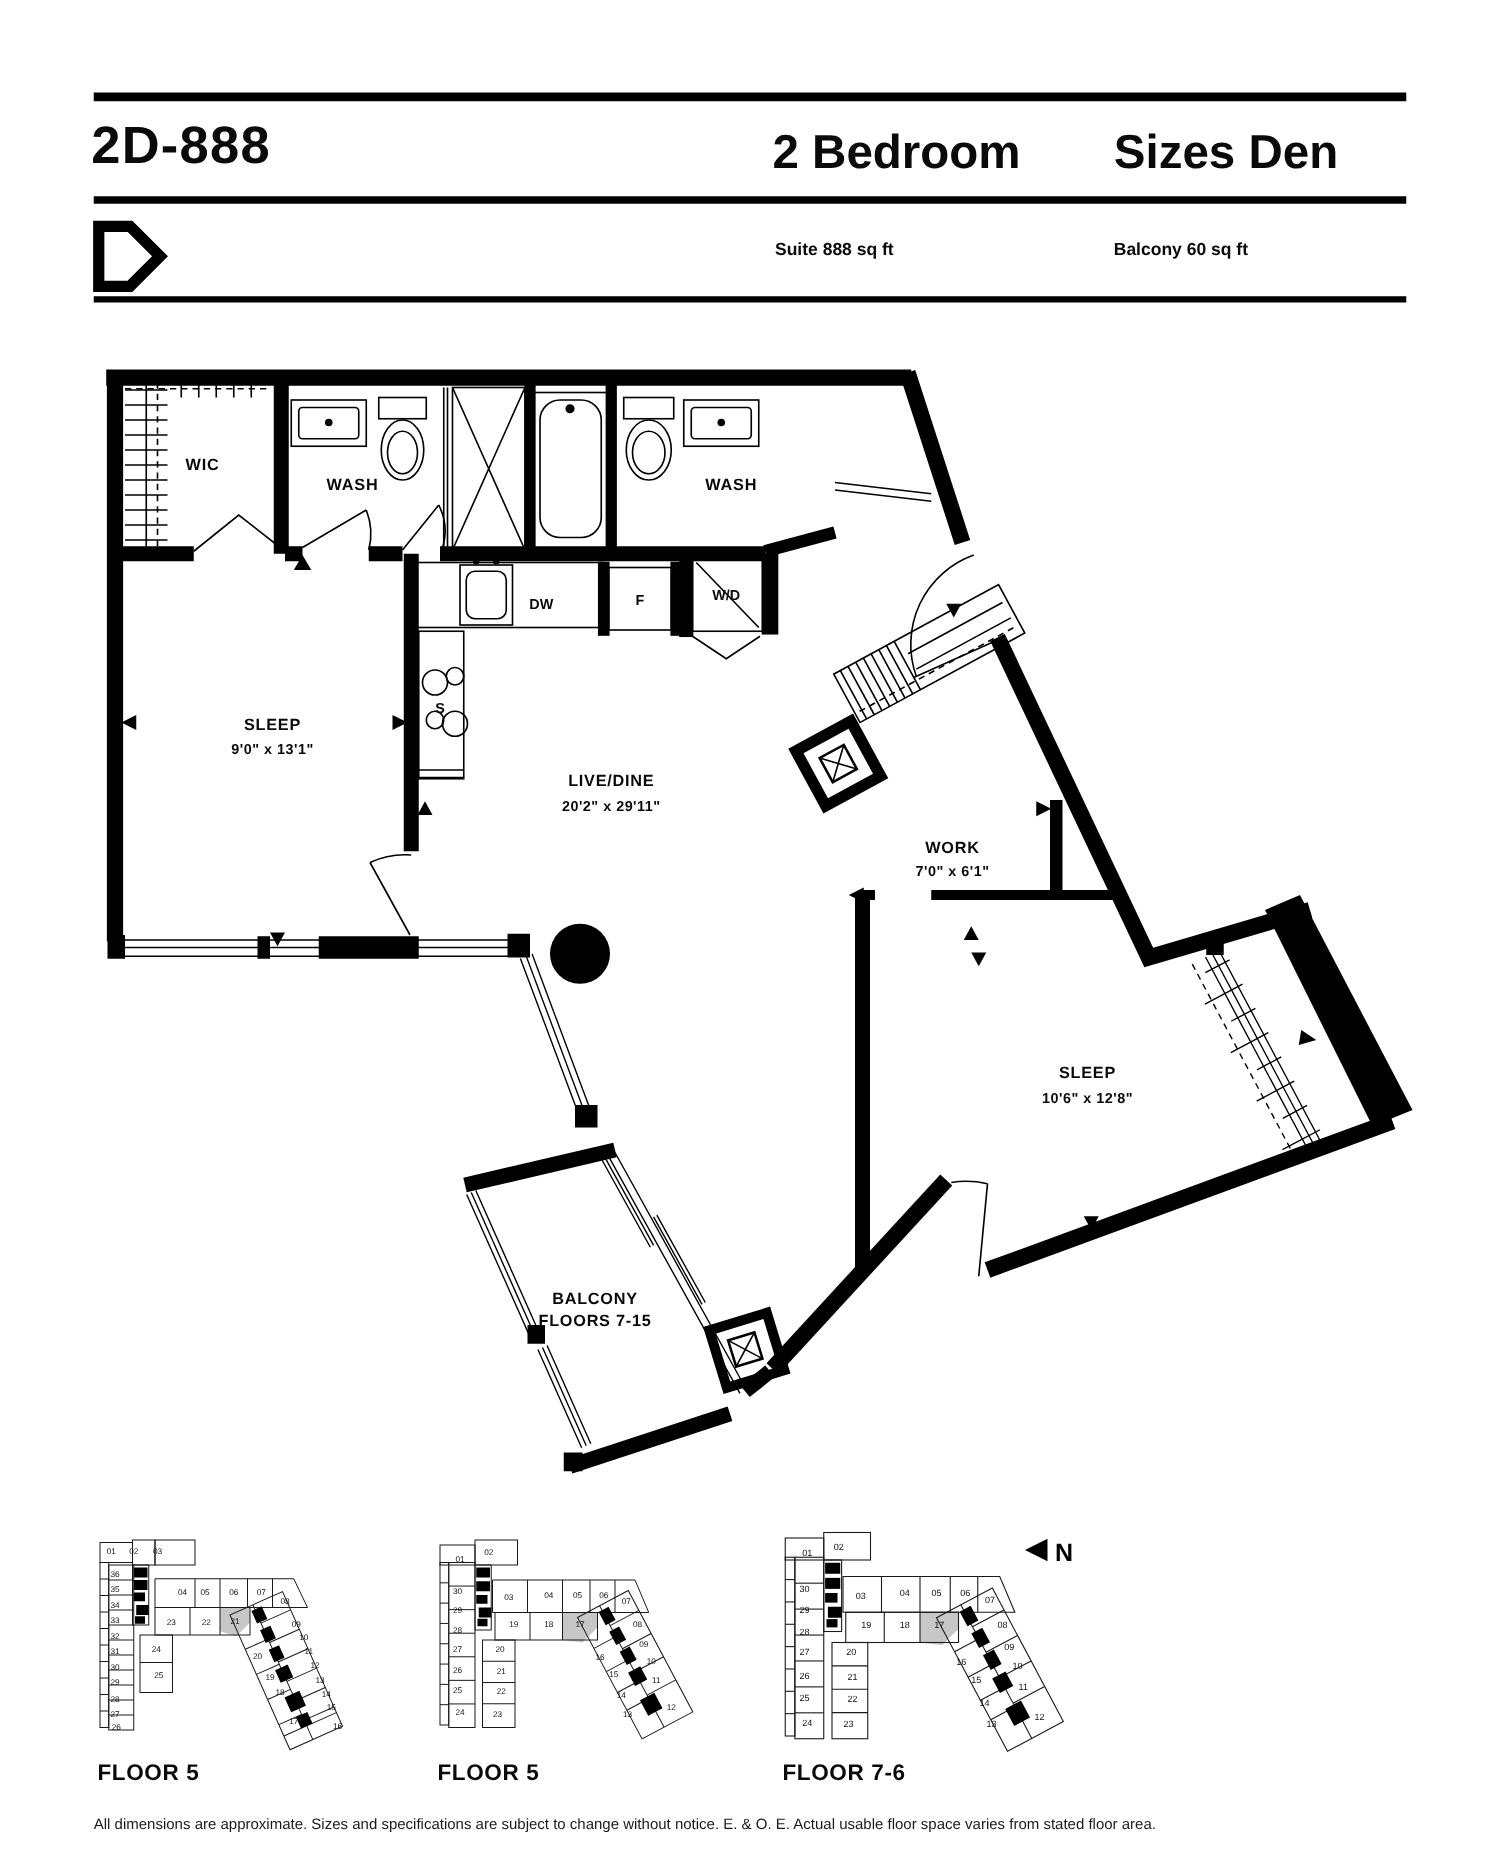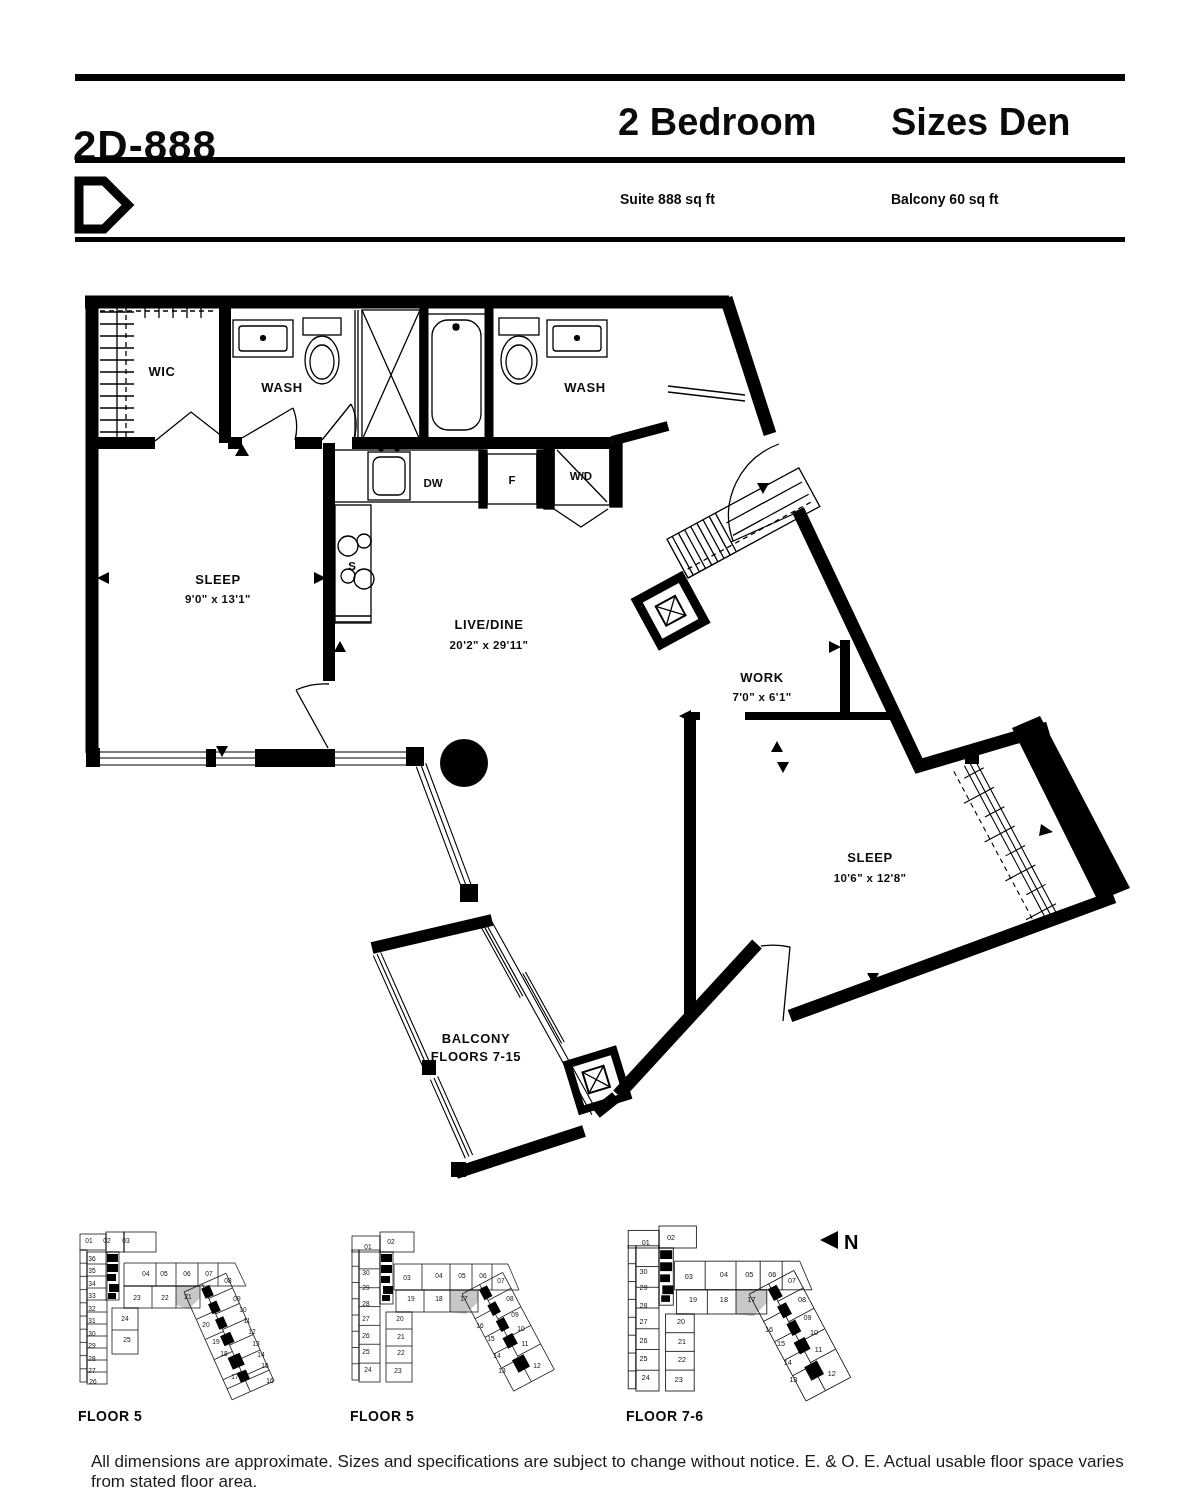--- a/index.html
+++ b/index.html
@@ -1,23 +1,23 @@
 <!DOCTYPE html>
 <html><head>
 <meta charset="utf-8">
 <style>
   html,body{margin:0;padding:0;background:#fff;}
   body{width:1200px;height:1500px;position:relative;font-family:"Liberation Sans",sans-serif;color:#0a0a0a;}
   .abs{position:absolute;}
   .rule{position:absolute;left:75px;width:1050px;background:#000;}
-  #unit-code{position:absolute;left:73px;top:92px;font-size:42px;font-weight:700;letter-spacing:1px;margin-top:30px;}
+  #unit-code{position:absolute;left:73px;top:92px;font-size:42px;font-weight:700;letter-spacing:1px;}
   .type-label{position:absolute;top:101px;font-size:38px;font-weight:700;}
   .area-label{position:absolute;top:191px;font-size:14px;font-weight:700;}
-  .floor-caption{position:absolute;font-size:14px;font-weight:700;letter-spacing:.5px;}
-  #footer-note{position:absolute;left:75px;top:1452px;width:1060px;font-size:17px;color:#1a1a1a;margin-left:16px;}
+  .floor-caption{position:absolute;font-size:18px;font-weight:700;letter-spacing:.5px;}
+  #footer-note{position:absolute;left:75px;top:1452px;width:1060px;font-size:12px;color:#1a1a1a;}
   svg{position:absolute;left:0;top:0;}
   .w13{stroke:#000;stroke-width:13;fill:none}
   .w12{stroke:#000;stroke-width:12;fill:none}
   .w10{stroke:#000;stroke-width:10;fill:none}
   .w9{stroke:#000;stroke-width:9;fill:none}
   .w8{stroke:#000;stroke-width:8;fill:none}
   .wn{stroke:#000;stroke-width:1.1;fill:none}
   .fx{stroke:#000;stroke-width:1.3;fill:none}
   .dash{stroke-dasharray:5,4}
   .k{stroke:#1a1a1a;stroke-width:.8;fill:none}

